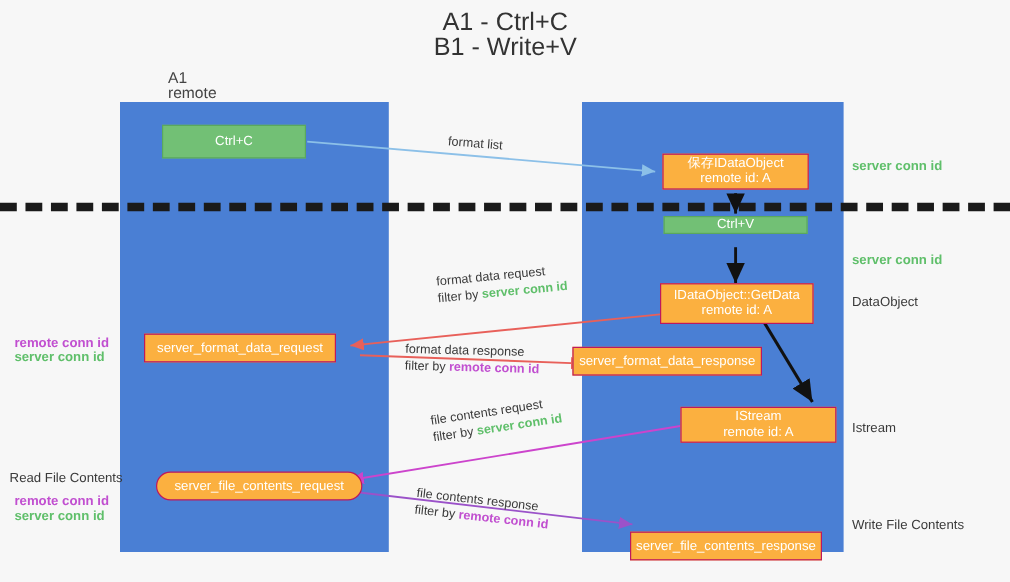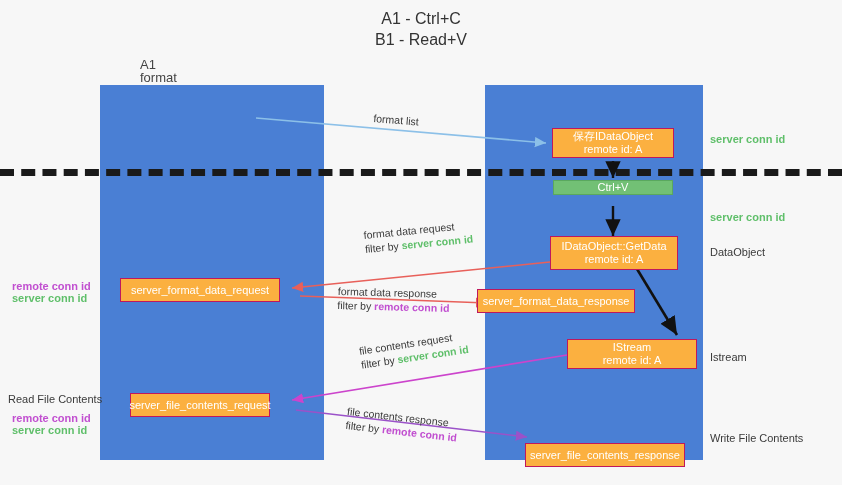--- a/index.html
+++ b/index.html
@@ -46,28 +46,28 @@
   .lbl-green b{color:#5fbf6a;}
   .lbl-purple b{color:#c14fd0;}
 
   svg.edges{position:absolute;left:0;top:0;width:842px;height:485px;pointer-events:none;}
 </style>
 </head>
 <body>
 
 <div id="stage">
 
-  <div style="position:absolute;left:0;top:8px;width:842px;text-align:center;font-size:16px;line-height:21px;color:#333;">
+  <div style="position:absolute;left:0;top:8px;width:842px;text-align:center;font-size:21px;line-height:21px;color:#333;">
     <div>A1 - Ctrl+C</div>
-    <div>B1 - Read+V</div>
+    <div>B1 - Write+V</div>
   </div>
 
   <div class="lane-head" style="left:140px;top:58px;width:120px;">
     <span class="l1">A1</span>
-    <span class="l2">format</span>
+    <span class="l2">remote</span>
   </div>
 
   <div class="lane lane-a"></div>
   <div class="lane lane-b"></div>
 
   <div class="dash"></div>
 
   <svg class="edges" viewBox="0 0 842 485">
     <defs>
       <marker id="ah-blue" markerWidth="9" markerHeight="9" refX="7" refY="3.2" orient="auto">
@@ -90,20 +90,23 @@
     <line x1="256" y1="118" x2="546" y2="143" stroke="#8cc0e8" stroke-width="1.6" marker-end="url(#ah-blue)"></line>
     <line x1="613" y1="161" x2="613" y2="178" stroke="#111111" stroke-width="2.4" marker-end="url(#ah-black)"></line>
     <line x1="613" y1="206" x2="613" y2="236" stroke="#111111" stroke-width="2.4" marker-end="url(#ah-black)"></line>
     <line x1="550" y1="262" x2="292" y2="288" stroke="#e8605a" stroke-width="1.6" marker-end="url(#ah-red)"></line>
     <line x1="300" y1="296" x2="487" y2="303" stroke="#e8605a" stroke-width="1.6" marker-end="url(#ah-red)"></line>
     <line x1="634" y1="264" x2="677" y2="335" stroke="#111111" stroke-width="2.6" marker-end="url(#ah-black)"></line>
     <line x1="567" y1="355" x2="292" y2="400" stroke="#cc44cc" stroke-width="1.6" marker-end="url(#ah-magenta)"></line>
     <line x1="296" y1="410" x2="527" y2="437" stroke="#9b52c9" stroke-width="1.6" marker-end="url(#ah-purple)"></line>
   </svg>
 
+  <div class="box green" style="left:135px;top:104px;width:120px;height:28px;">
+    <span>Ctrl+C</span>
+  </div>
 
   <div class="box orange" style="left:552px;top:128px;width:122px;height:30px;">
     <span>保存IDataObject</span>
     <span>remote id: A</span>
   </div>
 
   <div class="box green" style="left:553px;top:180px;width:120px;height:15px;text-align:center;">
     <span>Ctrl+V</span>
   </div>
 
@@ -118,21 +121,21 @@
   </div>
 
   <div class="box orange" style="left:120px;top:278px;width:160px;height:24px;">
     <span>server_format_data_request</span>
   </div>
 
   <div class="box orange" style="left:477px;top:289px;width:158px;height:24px;">
     <span>server_format_data_response</span>
   </div>
 
-  <div class="box orange" style="left:130px;top:393px;width:140px;height:24px;">
+  <div class="box orange" style="left:130px;top:393px;width:172px;height:24px;border-radius:12px;">
     <span>server_file_contents_request</span>
   </div>
 
   <div class="box orange" style="left:525px;top:443px;width:160px;height:24px;">
     <span>server_file_contents_response</span>
   </div>
 
   <div class="arrowlabel" style="left:374px;top:111px;transform:rotate(4.5deg);">format list</div>
 
   <div class="arrowlabel lbl-green" style="left:363px;top:228px;transform:rotate(-5.5deg);">

